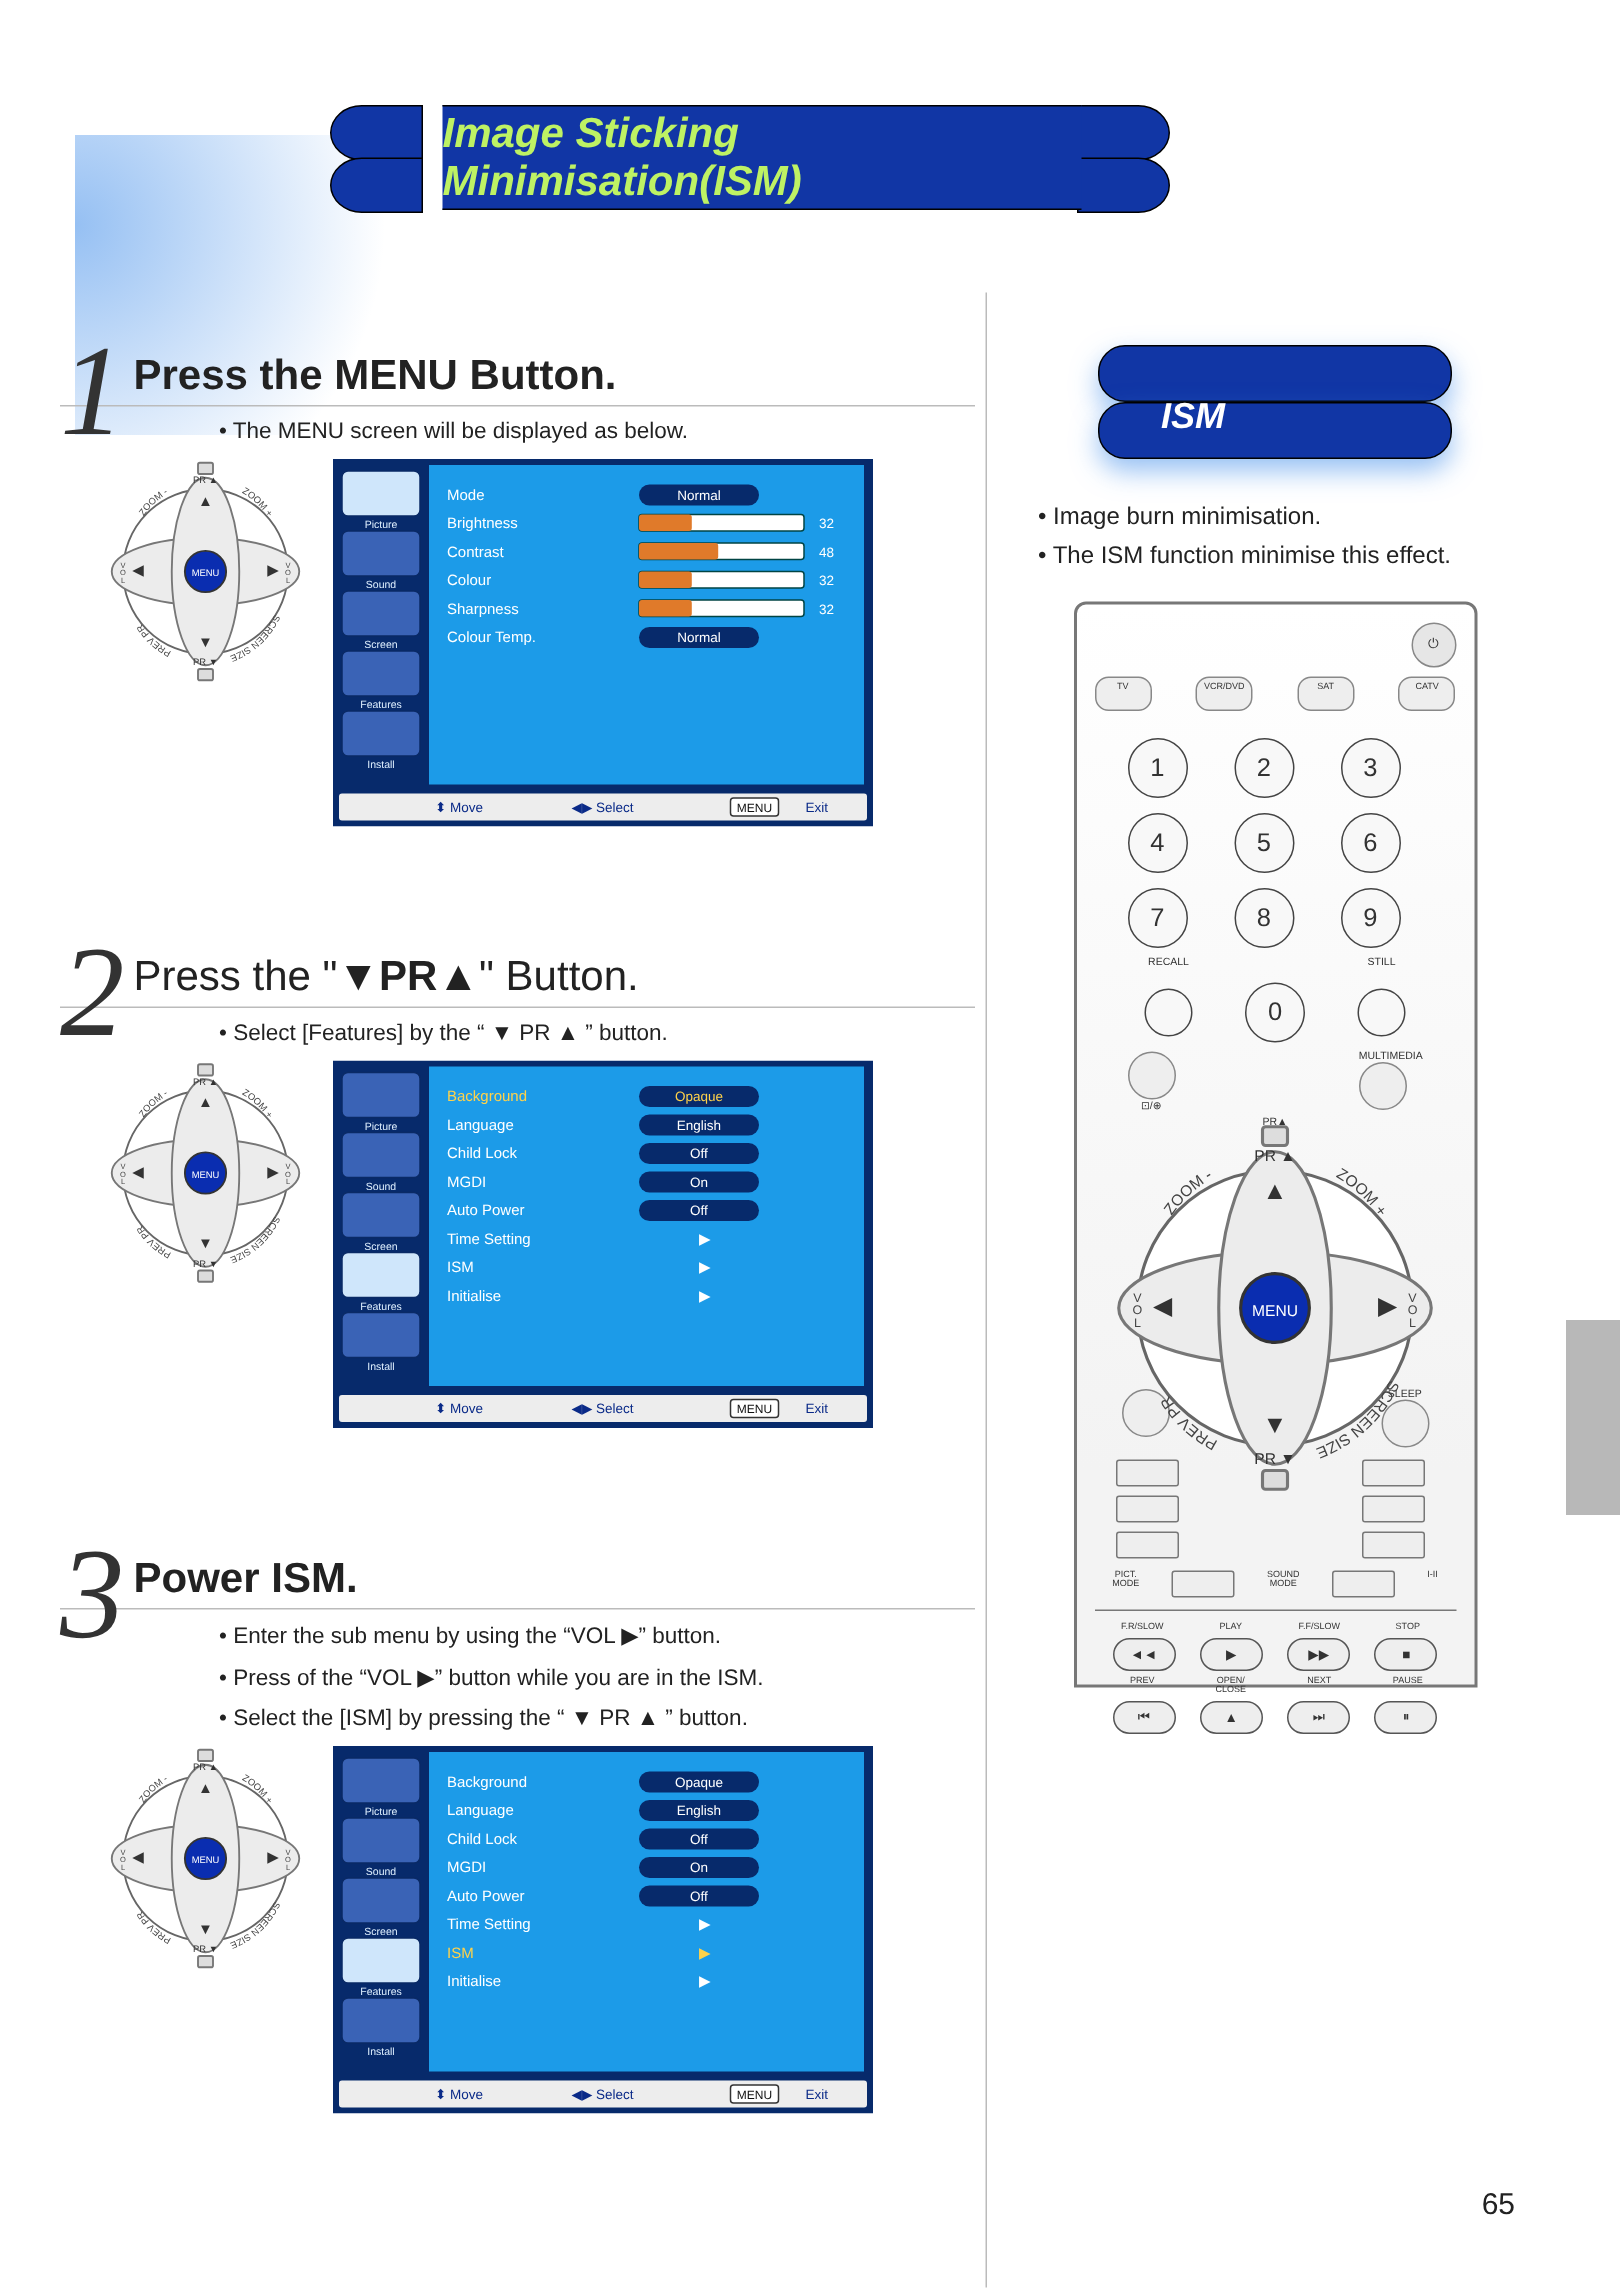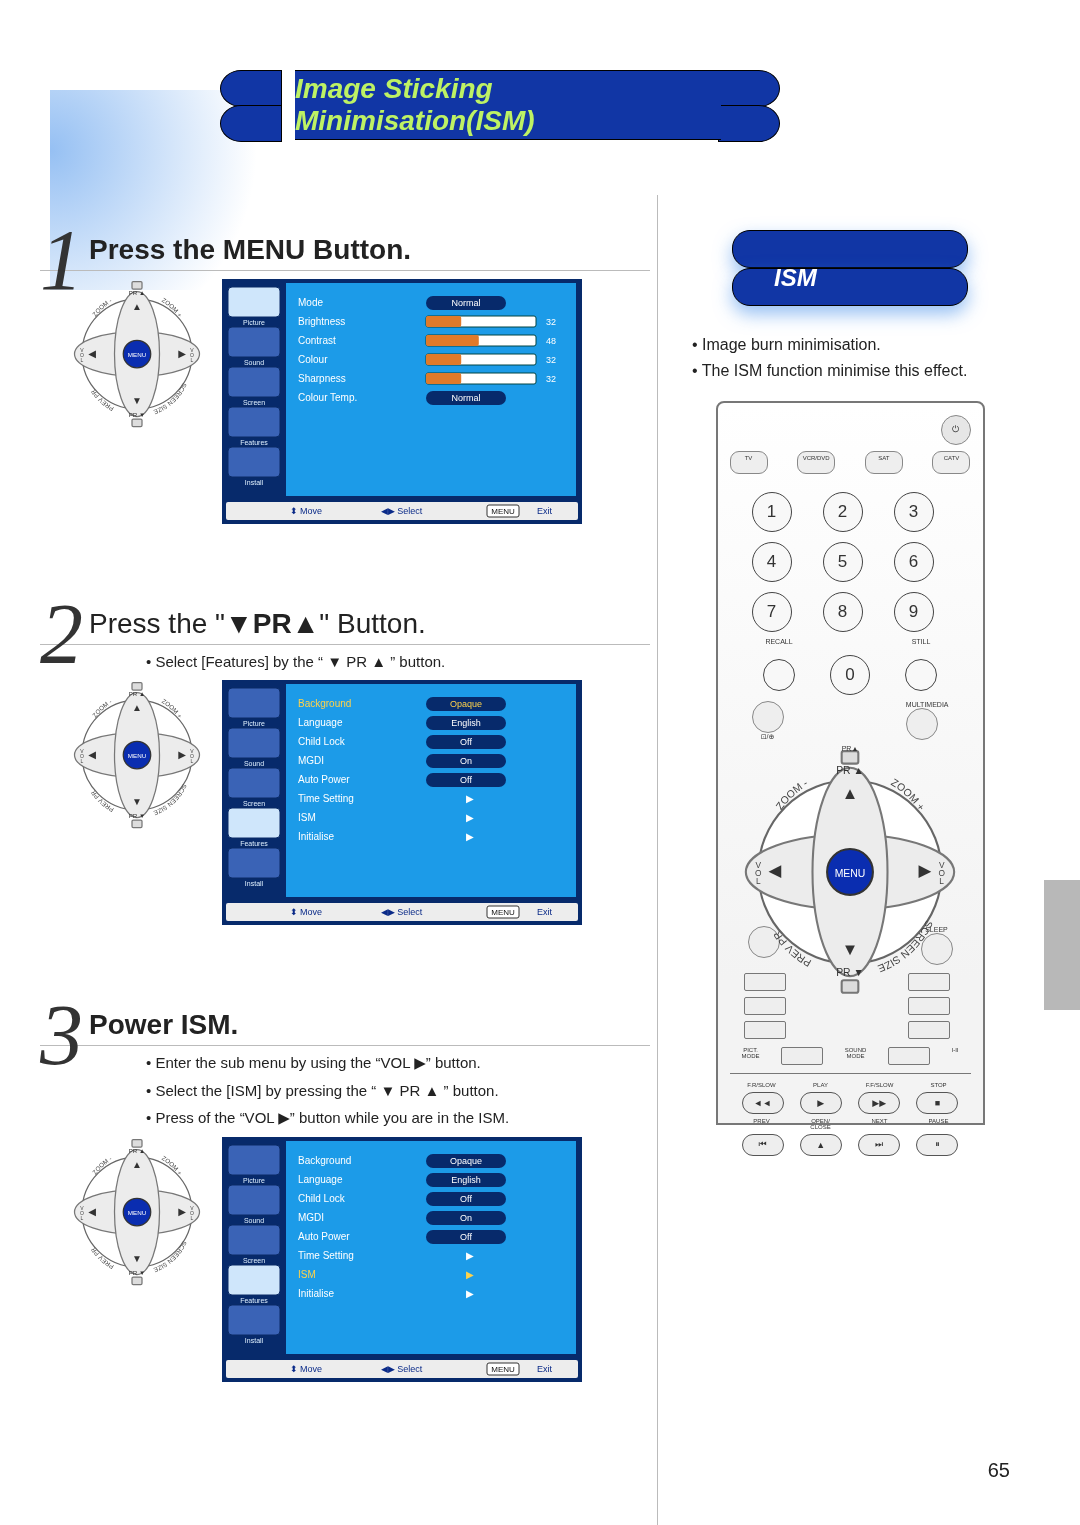--- a/index.html
+++ b/index.html
@@ -83,20 +83,21 @@
   <div class="sidebar-divider"></div>
 
   <div class="content">
     <div class="left-col">
       <div id="steps-here">
           <div class="step">
     <div class="step-head">
       <span class="step-num">1</span>
       <span class="step-title">Press the MENU Button.</span>
     </div>
+    <div class="step-note">The MENU screen will be displayed as below.</div>
     <div class="step-body">
       <div class="dpad"><svg viewBox="0 0 120 120">
     <defs>
       <path id="arcTL" d="M22 40 A42 42 0 0 1 50 14"></path>
       <path id="arcTR" d="M70 14 A42 42 0 0 1 98 40"></path>
       <path id="arcBL" d="M50 106 A42 42 0 0 1 22 80"></path>
       <path id="arcBR" d="M98 80 A42 42 0 0 1 70 106"></path>
     </defs>
     <circle cx="60" cy="60" r="44" fill="#fff" stroke="#666" stroke-width="1"></circle>
     <ellipse cx="60" cy="60" rx="50" ry="18" fill="#ececec" stroke="#777"></ellipse>
@@ -246,22 +247,22 @@
                   <text x="315" y="235" font-size="9" fill="#0a2a88">Exit</text>
                 </svg></div>
     </div>
           </div>
           <div class="step">
     <div class="step-head">
       <span class="step-num">3</span>
       <span class="step-title">Power ISM.</span>
     </div>
     <div class="step-note">Enter the sub menu by using the “VOL ▶” button.</div>
+            <div class="step-note">Press of the “VOL ▶” button while you are in the ISM.</div>
             <div class="step-note">Select the [ISM] by pressing the “ ▼ PR ▲ ” button.</div>
-            <div class="step-note">Press of the “VOL ▶” button while you are in the ISM.</div>
     <div class="step-body">
       <div class="dpad"><svg viewBox="0 0 120 120">
     <defs>
       <path id="arcTL" d="M22 40 A42 42 0 0 1 50 14"></path>
       <path id="arcTR" d="M70 14 A42 42 0 0 1 98 40"></path>
       <path id="arcBL" d="M50 106 A42 42 0 0 1 22 80"></path>
       <path id="arcBR" d="M98 80 A42 42 0 0 1 70 106"></path>
     </defs>
     <circle cx="60" cy="60" r="44" fill="#fff" stroke="#666" stroke-width="1"></circle>
     <ellipse cx="60" cy="60" rx="50" ry="18" fill="#ececec" stroke="#777"></ellipse>

